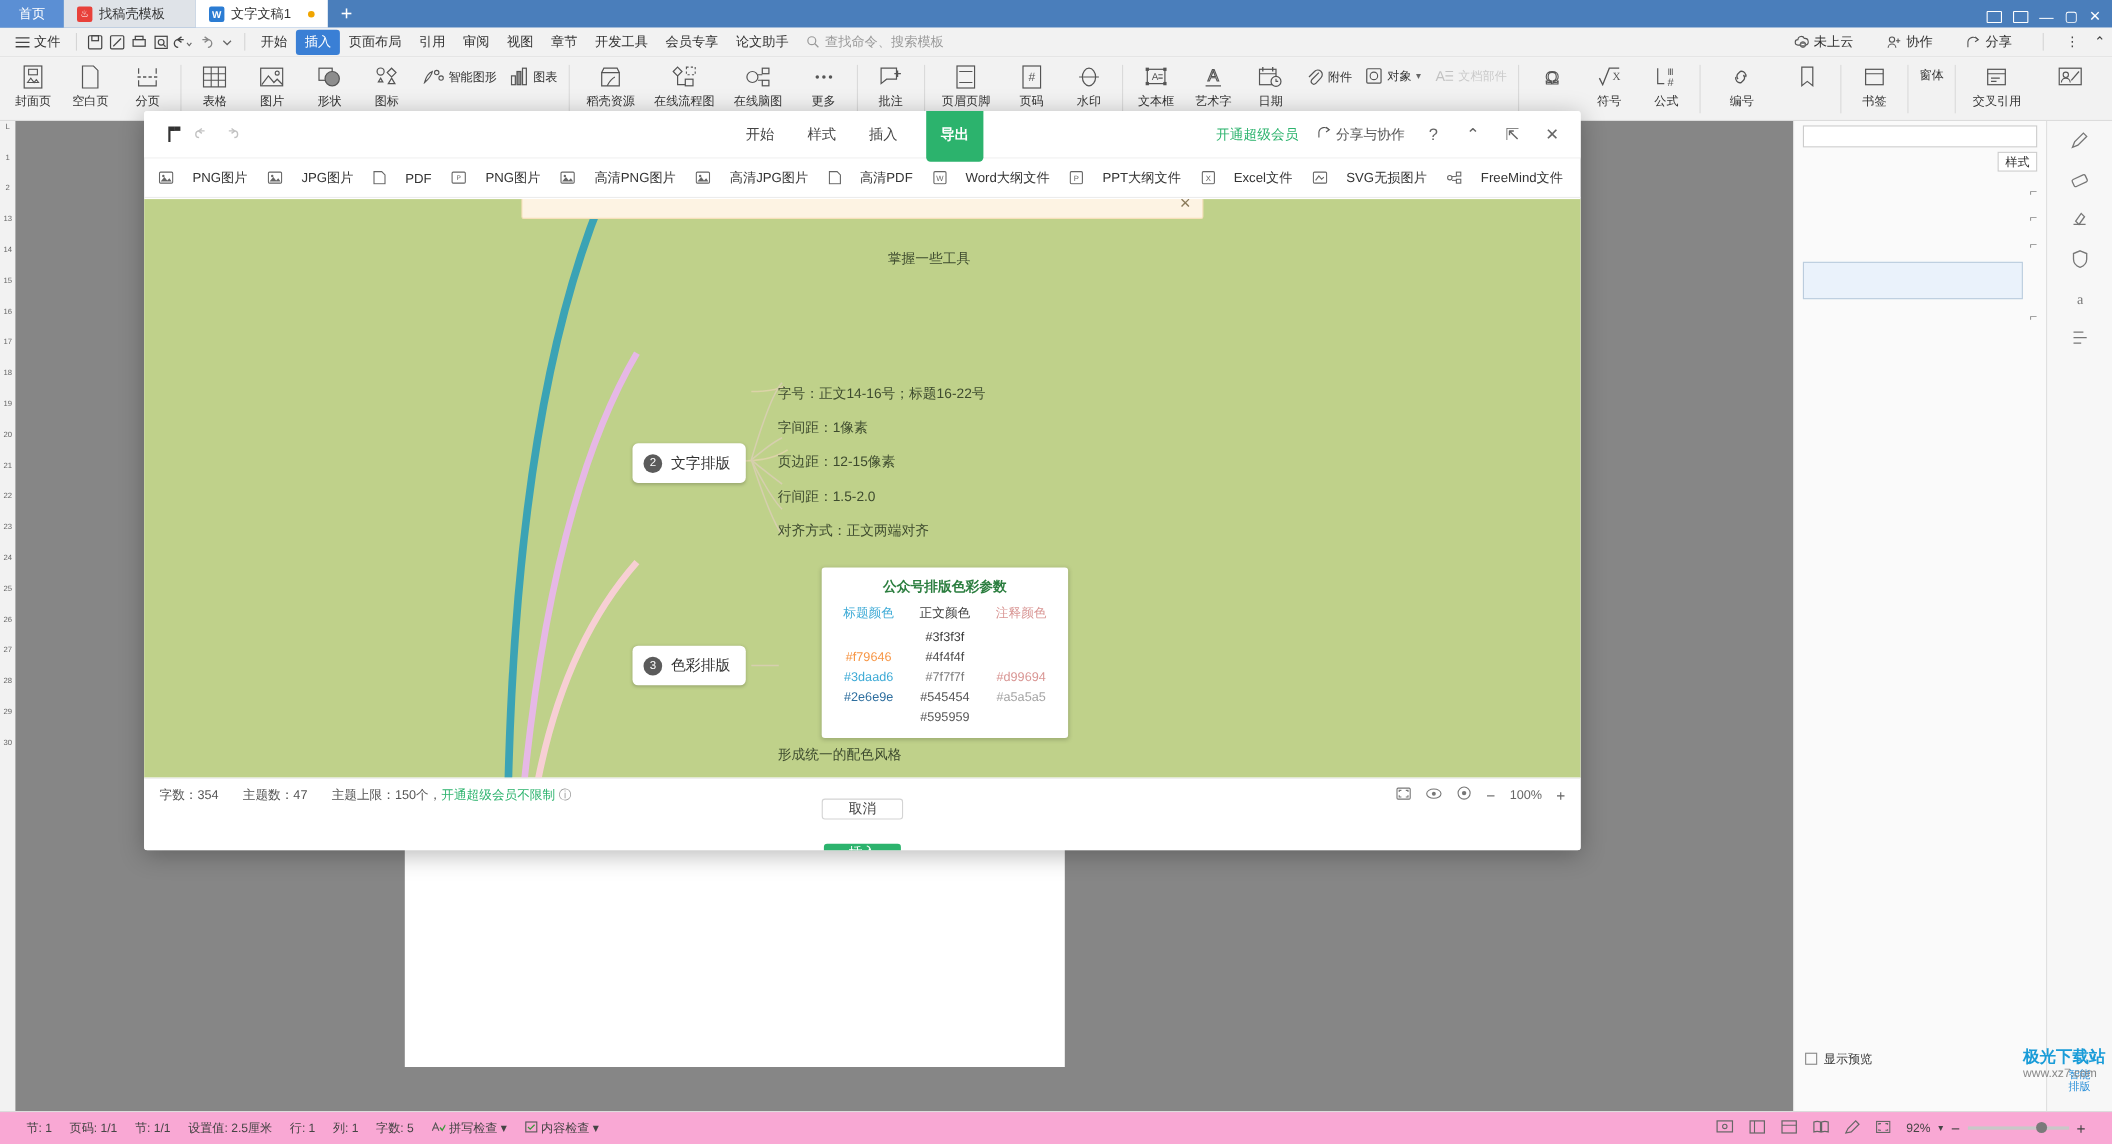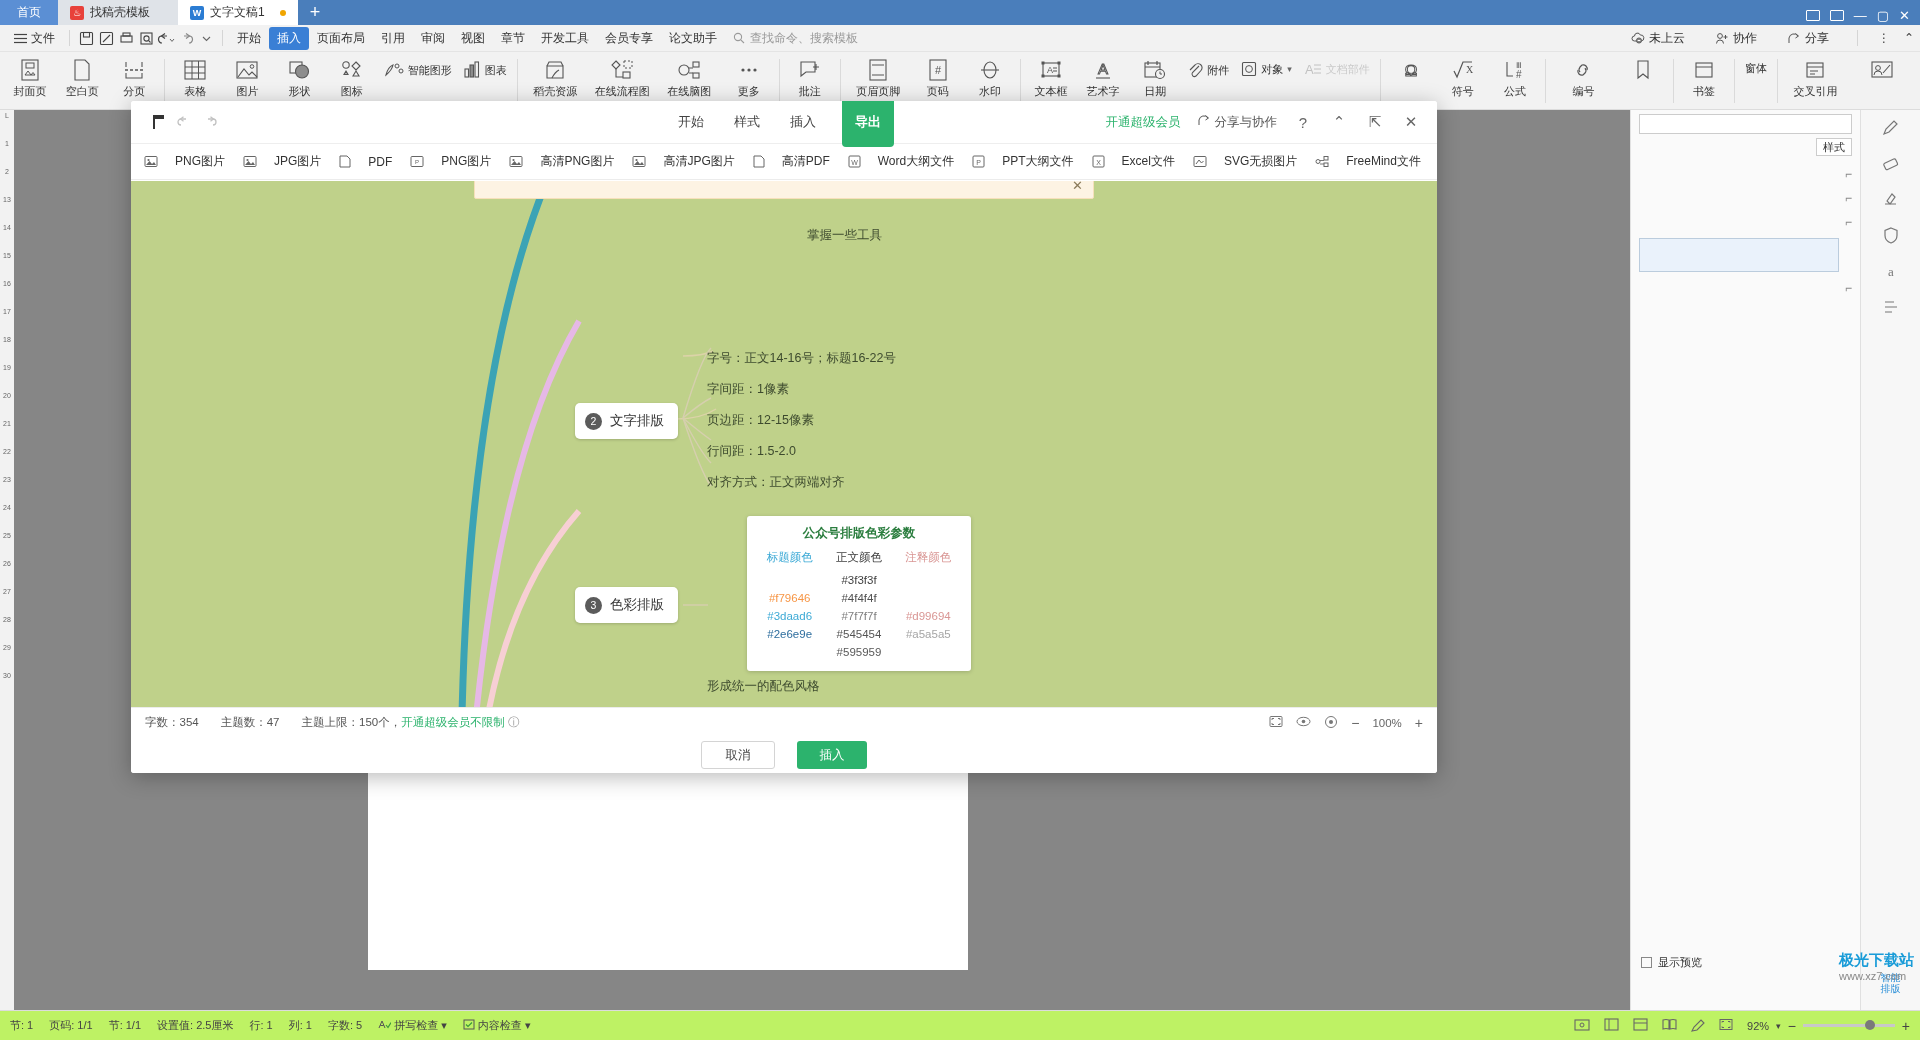--- a/index.html
+++ b/index.html
@@ -66,23 +66,23 @@
   .rp2-sel{ flex:1; height:20px; border:1px solid #ccc; background:#fff; }
   .rp2-btn{ height:18px; border:1px solid #ccc; background:#fff; font-size:11px; padding:0 6px;
             display:flex;align-items:center;}
   .rp2-list{ padding:6px 8px; }
   .rp2-row{ height:24px; display:flex; align-items:center; justify-content:flex-end; color:#888;}
   .rp2-box{ width:200px;height:34px;border:1px solid #bcd; background:#eaf2fb; margin:4px 0;}
   .rp2-foot{ position:absolute; bottom:34px; left:0; right:0; padding:6px 10px; font-size:11px; color:#333;
              display:flex; align-items:center; gap:6px;}
 
   
-  #statusbar{ position:absolute; bottom:0; left:0; right:0; height:30px; background:#bef264;
+  #statusbar{ position:absolute; bottom:0; left:0; right:0; height:30px; background:#f9a8d4;
               border-top:1px solid #dcdcdc; display:flex; align-items:center; font-size:11px;
-              color:#444; padding:0 10px; gap:16px;}
+              color:#444; padding:0 24px; gap:16px;}
   .sb-right{ margin-left:auto; display:flex; align-items:center; gap:14px;}
   .sb-zoom{ display:flex; align-items:center; gap:7px;}
   .sb-slider{ width:92px; height:3px; background:#c8c8c8; position:relative;}
   .sb-knob{ position:absolute; left:62px; top:-4px; width:10px;height:10px;border-radius:50%;background:#7a7a7a;}
 
   
   #modal{ position:absolute; left:131px; top:101px; width:1306px; height:672px; background:#fff;
           box-shadow:0 4px 22px rgba(0,0,0,.28); border-radius:3px; overflow:hidden;}
   .md-head{ height:42px; display:flex; align-items:center; padding:0 16px; gap:0; position:relative;
             background:#fff;}
@@ -120,21 +120,21 @@
   .ctable .hdr{ display:flex; font-size:11.5px; padding:0 8px 6px 8px;}
   .ctable .hdr span{ flex:1; text-align:center;}
   .ctable .cols{ display:flex; padding:0 8px; font-size:11.5px; line-height:18px;}
   .ctable .cols div{ flex:1; text-align:center;}
 
   .md-foot{ position:absolute; left:0; right:0; bottom:0; height:66px; background:#fff;}
   .md-stats{ height:30px; border-top:1px solid #ececec; display:flex; align-items:center;
              padding:0 14px; font-size:11.5px; color:#555; gap:22px;}
   .md-stats .lnk{ color:#2cb36d; }
   .md-stats .rt{ margin-left:auto; display:flex; align-items:center; gap:13px; color:#666;}
-  .md-actions{ height:36px; display:flex; align-items:center; justify-content:center; gap:22px;}
+  .md-actions{ height:36px; display:flex; align-items:center; justify-content:center; gap:22px;flex-direction:column;}
   .btn-cancel{ width:74px;height:28px;border:1px solid #d4d4d4;border-radius:3px;background:#fff;
                font-size:12.5px;color:#444;display:flex;align-items:center;justify-content:center;}
   .btn-insert{ width:70px;height:28px;border-radius:3px;background:#2cb36d;color:#fff;font-size:12.5px;
                display:flex;align-items:center;justify-content:center;}
   .wm{ position:absolute; right:6px; bottom:28px; font-size:11px; color:#888;}
   .wm .big{ color:#1a9cd8; font-size:15px; font-weight:bold;}
 </style>
 </head>
 <body>
 

